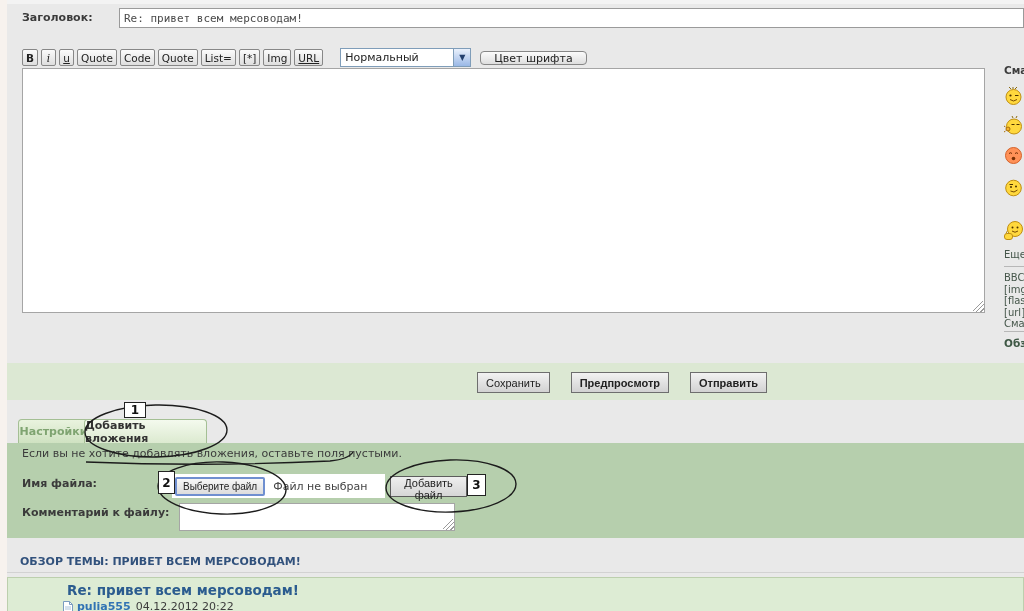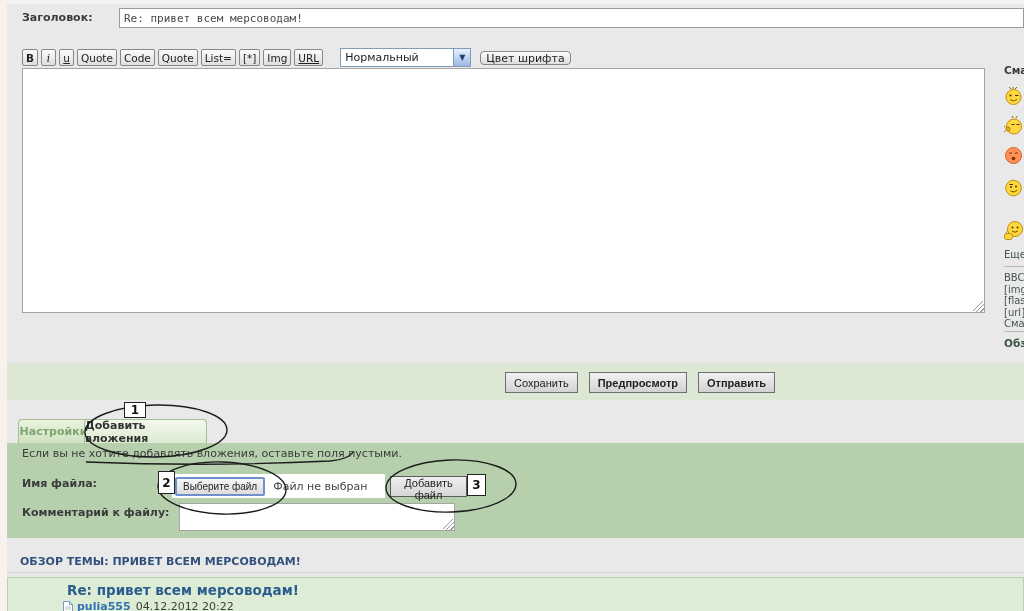--- a/index.html
+++ b/index.html
@@ -22,39 +22,39 @@
     justify-content:center; cursor:pointer; min-width:15px; }
   .tb-bold { font-weight:bold; }
   .tb-italic { font-style:italic; font-family:"DejaVu Serif", serif; }
   .tb-under { text-decoration:underline; }
   .size-select { margin-left:14px; width:131px; height:19px; border:1px solid #7f9db9; background:#fff;
     display:flex; align-items:center; font-size:11px; color:#222; cursor:pointer;justify-content:flex-end; }
   .size-select .sel-text { flex:1; padding-left:4px; }
   .sel-arrow { width:17px; height:17px; border-left:1px solid #7f9db9;
     background:linear-gradient(#eaf1fc,#9ab8e6); display:flex; align-items:center; justify-content:center;
     font-size:8px; color:#23406e; }
-  .color-btn { margin-left:6px; height:14px; padding:0 5px; font-size:11px; color:#222;
+  .color-btn { margin-left:6px; height:14px; padding:0 13px; font-size:11px; color:#222;
     border:1px solid #878787; border-radius:4px; background:linear-gradient(#fbfbfb,#dedede); cursor:pointer; }
 
   .ta { border:1px solid #a5a5a5; background:
     linear-gradient(315deg, transparent 0 2px, #9a9a9a 2px 3px, transparent 3px 5px, #9a9a9a 5px 6px, transparent 6px 8px, #9a9a9a 8px 9px, transparent 9px) no-repeat bottom right / 11px 11px, #fff;
     font-family:"DejaVu Sans Mono", monospace; font-size:12px; color:#333; resize:none; }
   .editor-ta { position:absolute; left:22px; top:68px; width:963px; height:245px; }
 
   
   .side { position:absolute; left:1004px; top:0; width:60px; font-size:10px; color:#45564a; }
   .side .abs { position:absolute; left:0; }
   .side-head { font-size:10.5px; font-weight:bold; color:#3c3c3c; }
   .smiley { display:block; cursor:pointer; }
   .side-hr { width:42px; height:1px; background:#b7b7b7; }
   .bb-line { line-height:11.5px; white-space:nowrap; }
   .side-bottom-head { font-size:10.5px; font-weight:bold; color:#3d5744; }
 
   .band { position:absolute; left:7px; top:363px; width:1017px; height:37px; background:#dce8d3; }
-  .band-buttons { position:absolute; left:498px; top:9px; display:flex; gap:11px; }
+  .band-buttons { position:absolute; left:470px; top:9px; display:flex; gap:21px; }
   .act-btn { height:21px; padding:0 8px; font-size:11px; color:#222; border:1px solid #6e6e6e;
     background:linear-gradient(#f2f2f2,#d2d2d2); cursor:pointer; }
   .act-bold { font-weight:bold; }
 
   .tab { position:absolute; top:419px; height:24px; display:flex; align-items:center; justify-content:center;
     border:1px solid #a4bf94; border-bottom:none; border-radius:4px 4px 0 0; font-size:11px; font-weight:bold;
     cursor:pointer; }
   .tab-settings { left:18px; width:71px; background:linear-gradient(#e9f3de,#cfe2c1); color:#7fa471; }
   .tab-attach { left:84px; width:123px; background:linear-gradient(#f4faee,#dcead0); color:#333; }
 

